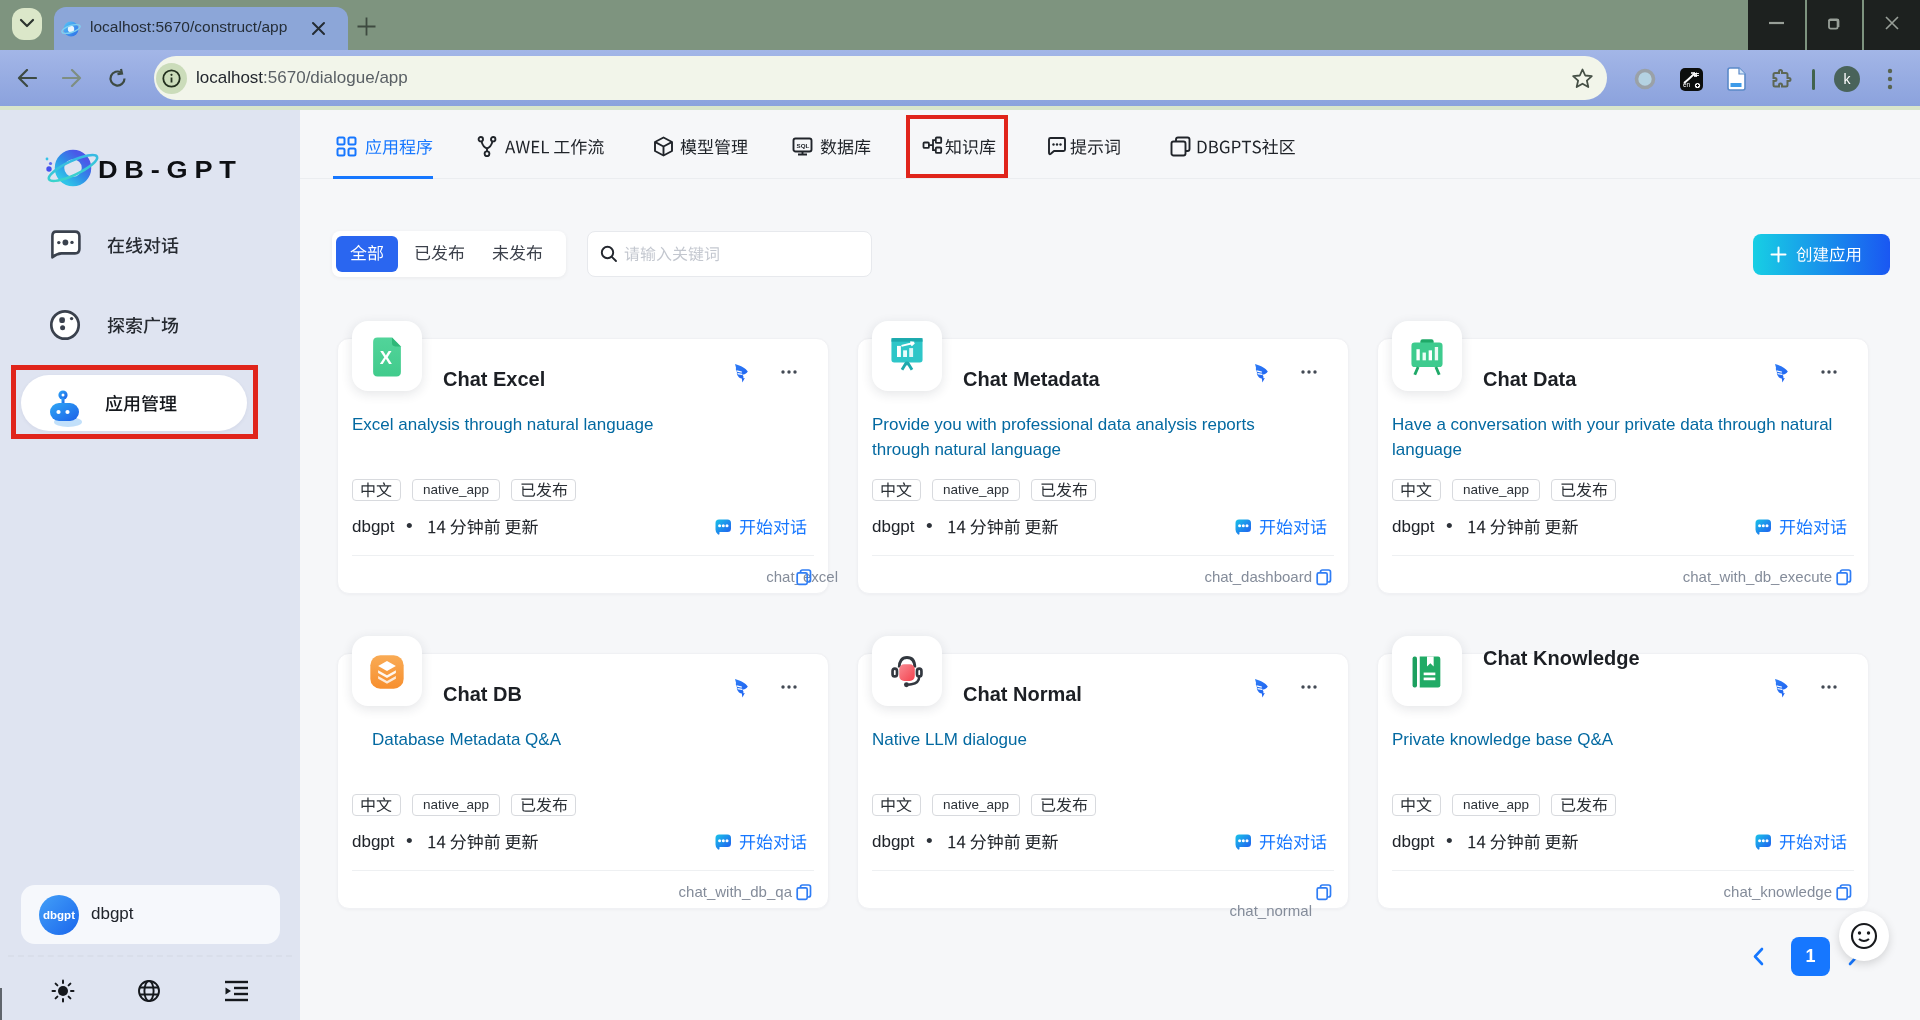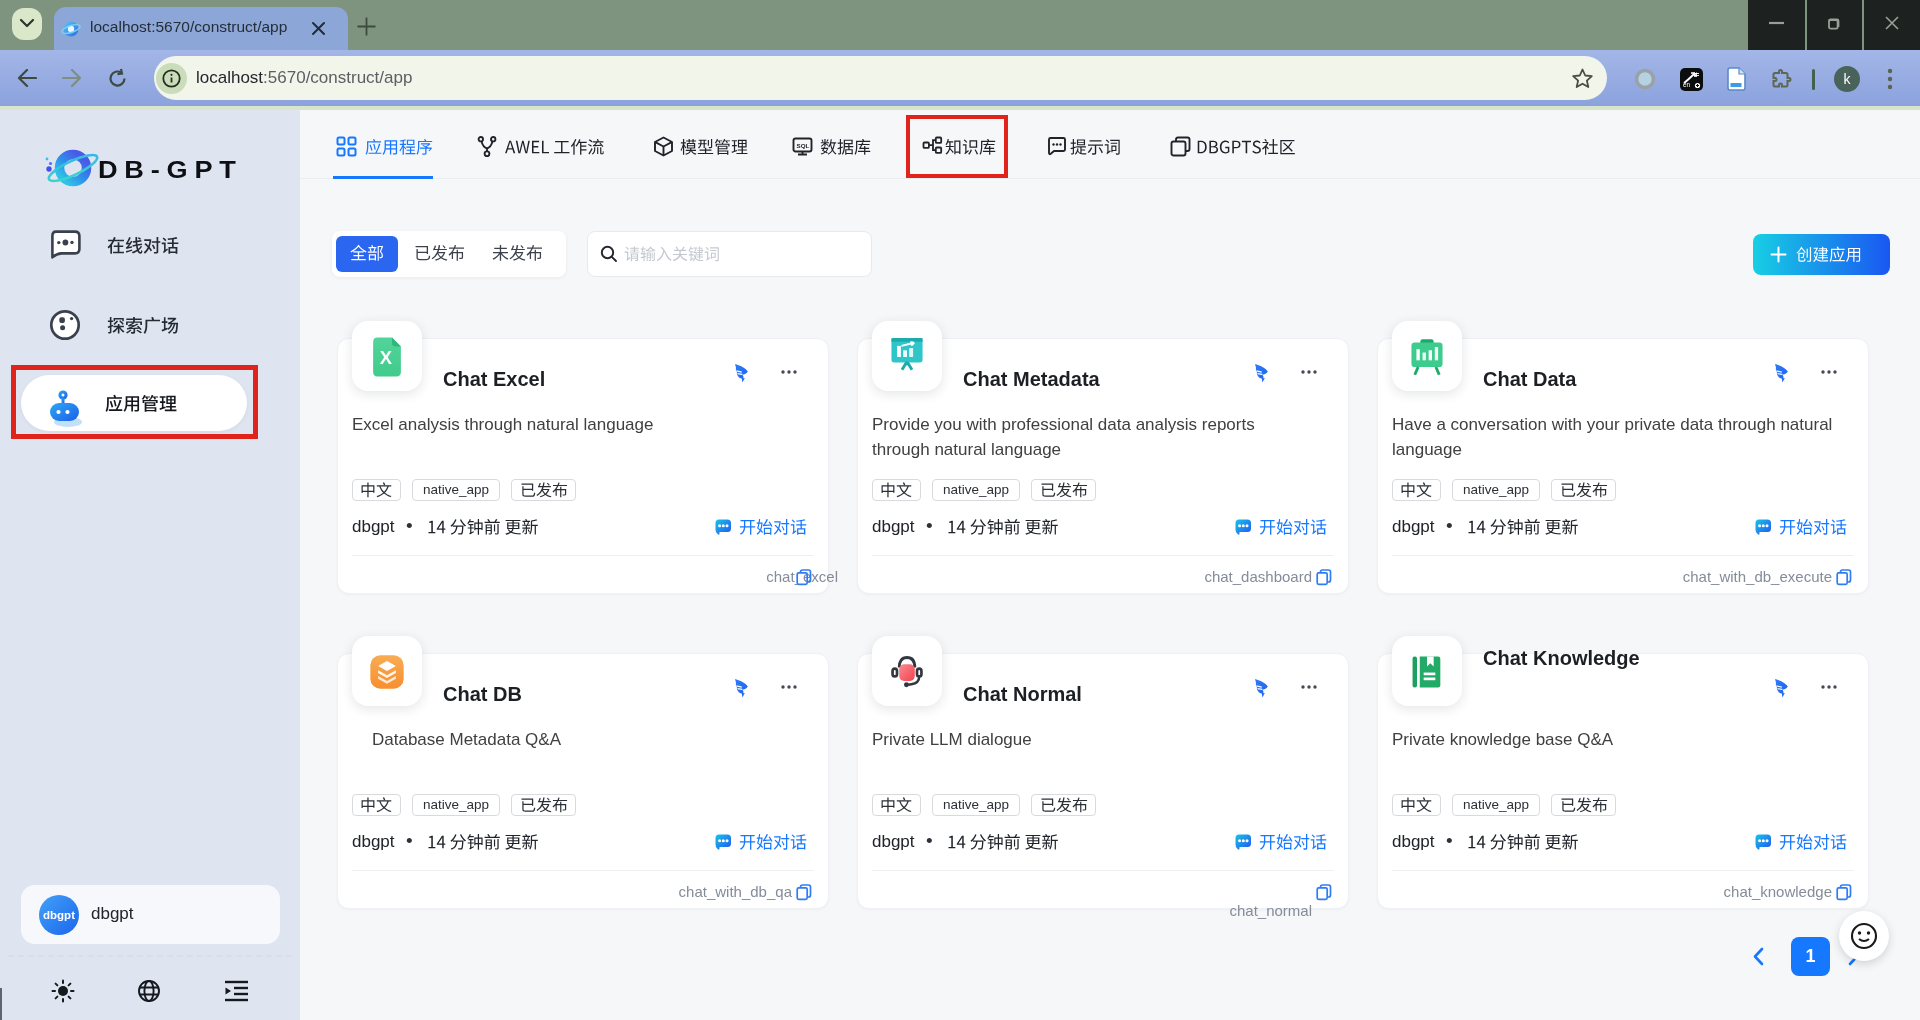--- a/index.html
+++ b/index.html
@@ -23,21 +23,21 @@
 
 .tabbar{position:absolute;left:300px;top:110px;width:1620px;height:69px;border-bottom:1px solid #ebedf0;background:#f6f7f9}
 .underline{position:absolute;left:333px;top:176px;width:100px;height:3px;background:#1677ff}
 .seg{position:absolute;left:332px;top:231px;width:234px;height:46px;background:#fff;border-radius:8px;box-shadow:0 1px 4px rgba(0,0,0,.06)}
 .segblue{position:absolute;left:4px;top:5px;width:62px;height:36px;background:#2a66f0;border-radius:6px}
 .search{position:absolute;left:587px;top:231px;width:285px;height:46px;background:#fff;border:1px solid #e7e9ed;border-radius:8px}
 .createbtn{position:absolute;left:1753px;top:234px;width:137px;height:41px;border-radius:8px;background:linear-gradient(90deg,#17cfe4,#1a57f2)}
 .card{position:absolute;width:492px;height:256px;background:#fff;border:1px solid #f0f1f4;border-radius:12px;box-shadow:0 1px 3px rgba(25,30,40,.04)}
 .tile{position:absolute;width:70px;height:70px;background:#fff;border-radius:16px;box-shadow:0 3px 12px rgba(30,40,60,.12)}
 .ctitle{position:absolute;font-size:20px;font-weight:700;color:#1c1f24;white-space:nowrap}
-.cdesc{position:absolute;font-size:17px;line-height:25px;color:#404040;width:464px}
+.cdesc{position:absolute;font-size:17px;line-height:25px;color:#0369a1;width:464px}
 .tag{position:absolute;height:22px;border:1px solid #d8dade;border-radius:4px;background:#fff}
 .meta{position:absolute;font-size:17px;color:#20242a;white-space:nowrap}
 .cfoot{position:absolute;font-size:15px;color:#848c9a;white-space:nowrap}
 .divl{position:absolute;width:462px;border-top:1px solid #eef0f2}
 .pagebox{position:absolute;left:1791px;top:937px;width:39px;height:39px;background:#1677ff;border-radius:8px;color:#fff;font-size:18px;font-weight:700;text-align:center;line-height:39px}
 .smiley{position:absolute;left:1839px;top:911px;width:50px;height:50px;border-radius:50%;background:#fff;box-shadow:0 3px 10px rgba(0,0,0,.15)}
 </style></head><body>
 <div class="titlebar"></div>
 <div class="tabsearch">
     <svg style="position:absolute;left:7px;top:10px" width="16" height="12">
@@ -88,21 +88,21 @@
       <path d="M17.5 10.5 A7 7 0 1 1 14.5 4.8" fill="none" stroke="#3d4a42" stroke-width="2.2"></path>
       <path d="M14 1 L15 5.5 L10.5 6.2" fill="none" stroke="#3d4a42" stroke-width="2.2"></path>
     </svg>
 <div class="addr"></div>
 <circle-bg class="abs" style="left:156px;top:13px;width:31px;height:31px;border-radius:50%;background:#cbdcba;display:block"></circle-bg>
 <svg class="abs" style="left:162px;top:19px" width="19" height="19">
       <circle cx="9.5" cy="9.5" r="8.2" fill="none" stroke="#23301f" stroke-width="1.8"></circle>
       <path d="M9.5 8.5 V13.5" stroke="#23301f" stroke-width="1.8"></path>
       <circle cx="9.5" cy="5.8" r="1.1" fill="#23301f"></circle>
     </svg>
-<div class="abs" style="left:196px;top:18px;font-size:17px;color:#23272e">localhost<span style="color:#5a6065">:5670/construct/app</span></div>
+<div class="abs" style="left:196px;top:18px;font-size:17px;color:#23272e">localhost<span style="color:#5a6065">:5670/dialogue/app</span></div>
 <svg class="abs" style="left:1572px;top:18px" width="21" height="20">
       <path d="M10.5 1.5 L13.2 7.5 L19.8 8.2 L14.9 12.6 L16.3 19 L10.5 15.7 L4.7 19 L6.1 12.6 L1.2 8.2 L7.8 7.5 Z" fill="none" stroke="#454f45" stroke-width="1.8" stroke-linejoin="round"></path>
     </svg>
 <svg class="abs" style="left:1634px;top:18px" width="22" height="22">
       <circle cx="11" cy="11" r="8.5" fill="#b4d2e2" stroke="#9aa1a7" stroke-width="3.6"></circle>
     </svg>
 <div class="abs" style="left:1680px;top:18px;width:23px;height:23px;background:#0c0e0d;border-radius:5px"></div>
 <svg class="abs" style="left:1682px;top:20px" width="19" height="19">
       <path d="M2 13 C6 10 10 6 13 3" stroke="#fff" stroke-width="1.8" fill="none"></path>
       <path d="M13 3 l-4 0 M13 3 l0 4" stroke="#fff" stroke-width="1.6"></path>
@@ -782,21 +782,21 @@
       </linearGradient>
     </defs>
 <path d="M3 2 C9 3.5 14 6.5 15.8 9.5 C14.8 11.5 12.6 12.6 10.2 12.6 C11.4 13.8 11.8 15 11.2 16.2 L12.8 16 L10.4 20.6 L9.8 16.6 C8 16.4 6.6 15.4 6 14 C5 13 4.6 11.6 5 10.2 C4 9 3.6 7.4 4 5.8 Z" fill="url(#wg)"></path>
 <path d="M4.5 8.9 L9.8 10.1 M5.5 11.6 L10.2 12.4" stroke="#fff" stroke-width="1.1"></path>
   </svg>
 <svg class="abs" style="left:1301px;top:685px" width="16" height="4">
     <circle cx="2" cy="2" r="1.7" fill="#434a54"></circle>
     <circle cx="8" cy="2" r="1.7" fill="#434a54"></circle>
     <circle cx="14" cy="2" r="1.7" fill="#434a54"></circle>
   </svg>
-<div class="cdesc" style="left:872px;top:727px">Private LLM dialogue</div>
+<div class="cdesc" style="left:872px;top:727px">Native LLM dialogue</div>
 <div class="tag" style="left:872px;top:794px;width:49px"></div>
 <svg style="position:absolute;left:880px;top:793px;overflow:visible" width="32" height="24">
     <g fill="#2b3036" transform="translate(0 17.9)">
       <use href="#gR4e2d" transform="translate(0.00 0) scale(0.0160)"></use>
       <use href="#gR6587" transform="translate(16.00 0) scale(0.0160)"></use>
     </g>
   </svg>
 <div class="tag" style="left:932px;top:794px;width:88px"></div>
 <div class="abs" style="left:932px;top:797px;width:88px;text-align:center;font-size:13.5px;color:#2b3036">native_app</div>
 <div class="tag" style="left:1031px;top:794px;width:65px"></div>

